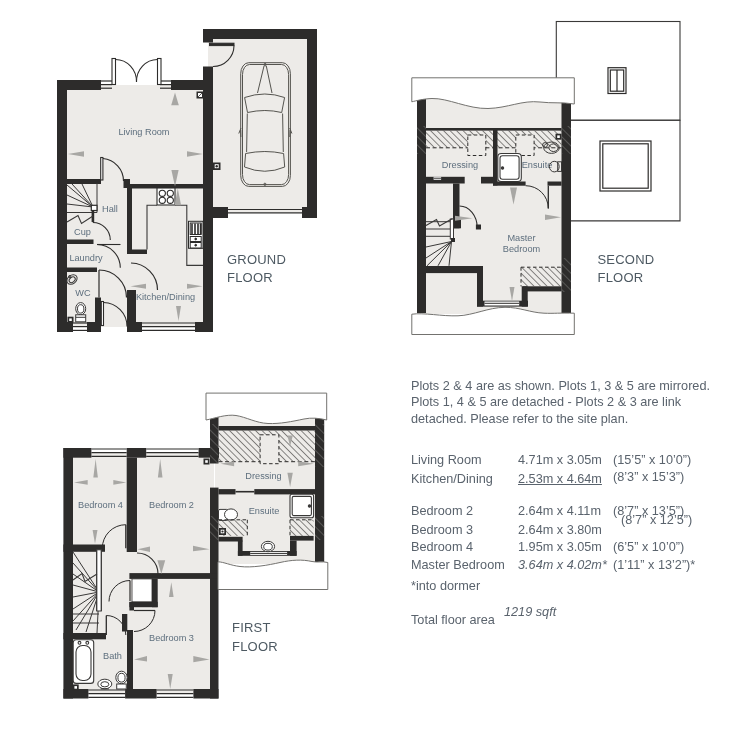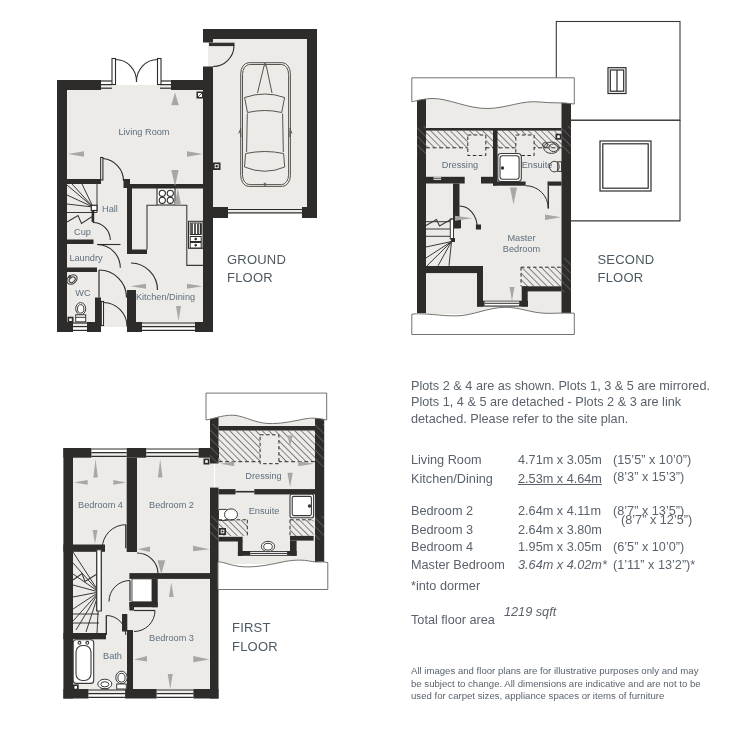--- a/index.html
+++ b/index.html
@@ -674,14 +674,13 @@
     <div style="position:absolute;left:0;top:104.9px;white-space:nowrap;">Master Bedroom</div>
     <div style="position:absolute;left:107px;top:104.9px;white-space:nowrap;font-style:italic;">3.64m x 4.02m*</div>
     <div style="position:absolute;left:202px;top:104.9px;white-space:nowrap;">(1’11” x 13’2”)*</div>
 
     <div style="position:absolute;left:0;top:126px;white-space:nowrap;">*into dormer</div>
 
     <div style="position:absolute;left:0;top:160px;white-space:nowrap;text-align:center;">Total floor area</div>
     <div style="position:absolute;left:93px;top:152px;white-space:nowrap;font-style:italic;">1219 sqft</div>
   </div>
 
-  <div style="position:absolute;left:0;top:287px;font-size:9.6px;line-height:12.6px;white-space:nowrap;">All images and floor plans are for illustrative purposes only and may<br>be subject to change. All dimensions are indicative and are not to be<br>used for carpet sizes, appliance spaces or items of furniture</div>
 </div>
 
 </body></html>

